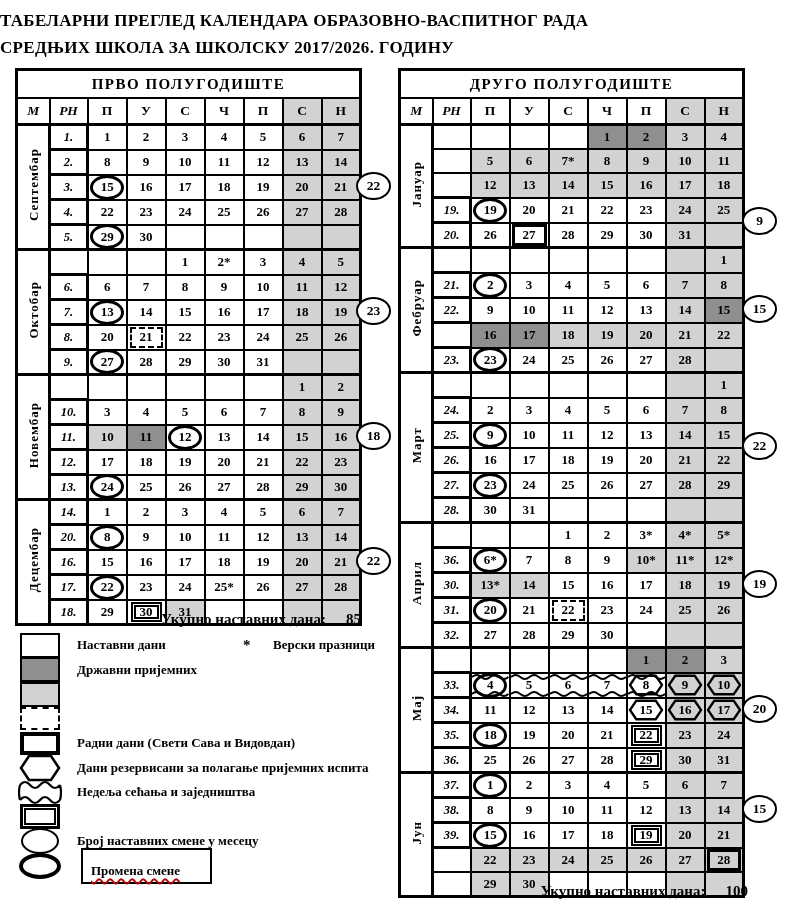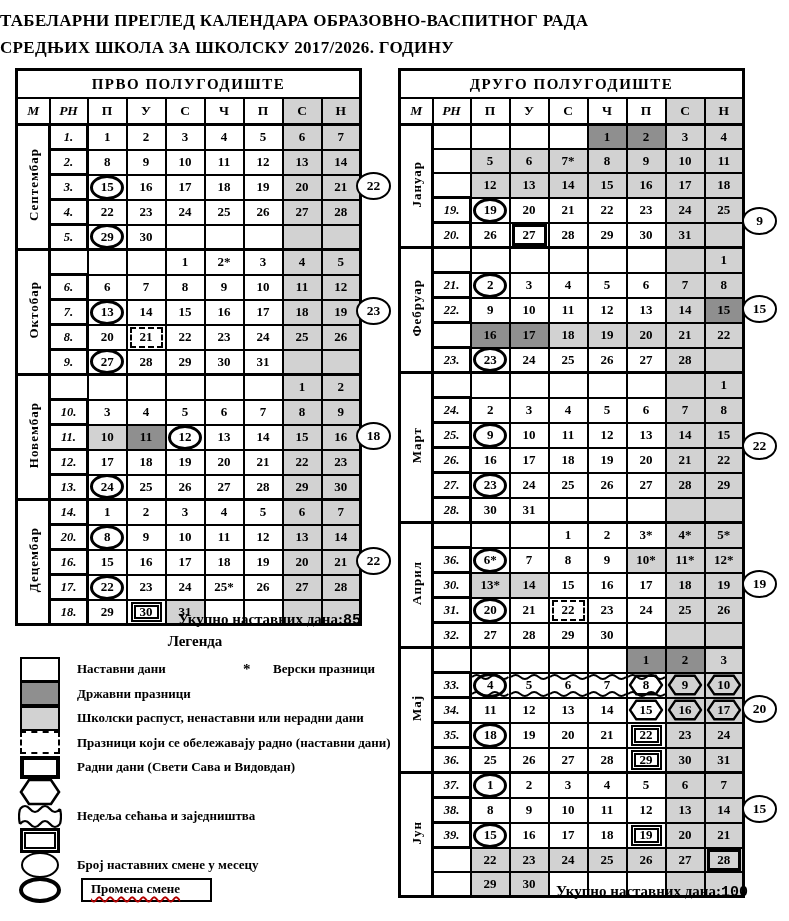--- a/index.html
+++ b/index.html
@@ -41,37 +41,37 @@
 
   
   #circles{position:absolute;inset:0;pointer-events:none;}
   .count-circle{position:absolute;width:31px;height:24px;border:2px solid #000;border-radius:50%;
     text-align:center;line-height:23px;font-weight:bold;font-size:13.5px;background:#fff;}
 
   
   .totline{position:absolute;font-weight:bold;font-size:15px;text-align:right;}
   #total1{top:611px;left:15px;width:346px;}
   #total2{top:883px;left:398px;width:350px;}
-  .totval{display:inline-block;font-family:Liberation Mono, monospace;}
+  .totval{display:inline-block;margin-left:20px;}
 
   
   #legend{position:absolute;left:15px;top:633px;width:382px;}
   .leg-title{width:360px;text-align:center;font-weight:bold;font-size:15px;margin:0 0 7px 0;}
   .leg-row{display:flex;align-items:center;height:24.5px;position:relative;}
   .leg-sw{flex:0 0 50px;display:flex;justify-content:center;align-items:center;height:24.5px;}
   .sw-rect{width:40px;height:25px;border:2px solid #000;box-sizing:border-box;}
   .sw-white{background:#fff;} .sw-dark{background:#8f8f8f;} .sw-light{background:#d2d2d2;}
   .sw-dashed{width:40px;height:23px;border:2.5px dashed #000;box-sizing:border-box;}
   .sw-thick{width:40px;height:23px;border:4px solid #000;box-sizing:border-box;}
   .sw-double{width:40px;height:25px;border:3px solid #000;box-sizing:border-box;position:relative;}
   .sw-double::after{content:"";position:absolute;inset:1px;border:2px solid #000;}
   .sw-ellipse{width:38px;height:26px;border:2px solid #000;border-radius:50%;box-sizing:border-box;}
   .sw-bold-ellipse{width:42px;height:26px;border:4.5px solid #000;border-radius:50%;box-sizing:border-box;}
   .leg-label{font-weight:bold;font-size:13px;margin-left:12px;white-space:nowrap;}
-  .leg-label.boxed{border:2px solid #000;padding:1px 30px 3px 8px;margin-left:16px;}
+  .leg-label.boxed{border:2px solid #000;padding:13px 30px 3px 8px;margin-left:16px;}
   .squiggle{text-decoration:underline;text-decoration-style:wavy;text-decoration-color:#b30000;
     text-decoration-thickness:1.5px;text-underline-offset:3px;}
   .leg-star{position:absolute;left:228px;font-weight:bold;font-size:15px;}
   .leg-star-label{position:absolute;left:258px;font-weight:bold;font-size:13px;white-space:nowrap;}
 </style>
 </head>
 <body>
 
 <div class="title">
   <div>ТАБЕЛАРНИ ПРЕГЛЕД КАЛЕНДАРА ОБРАЗОВНО-ВАСПИТНОГ РАДА</div>
@@ -707,60 +707,58 @@
   </div>
 
 <div id="total1" class="totline">
   <span>Укупно наставних дана:</span><span class="totval">85</span>
 </div>
 <div id="total2" class="totline">
   <span>Укупно наставних дана:</span><span class="totval">100</span>
 </div>
 
 <div id="legend">
-  <div class="leg-title">Легенда</div>
   <div id="legend-rows">
       <div class="leg-row">
         <div class="leg-sw">
           <div class="sw-rect sw-white"></div>
         </div>
         <span class="leg-label">Наставни дани</span>
         <span class="leg-star">*</span>
         <span class="leg-star-label">Верски празници</span>
       </div>
       <div class="leg-row">
         <div class="leg-sw">
           <div class="sw-rect sw-dark"></div>
         </div>
-        <span class="leg-label">Државни празници</span>
+        <span class="leg-label">Државни пријемних</span>
       </div>
       <div class="leg-row">
         <div class="leg-sw">
           <div class="sw-rect sw-light"></div>
         </div>
-        <span class="leg-label">Школски распуст, ненаставни или нерадни дани</span>
       </div>
       <div class="leg-row">
         <div class="leg-sw">
           <div class="sw-dashed"></div>
         </div>
-        <span class="leg-label">Празници који се обележавају радно (наставни дани)</span>
       </div>
       <div class="leg-row">
         <div class="leg-sw">
           <div class="sw-thick"></div>
         </div>
         <span class="leg-label">Радни дани (Свети Сава и Видовдан)</span>
       </div>
       <div class="leg-row">
         <div class="leg-sw">
           <svg viewBox="0 0 42 28" width="42" height="28">
             <polygon points="10,2 32,2 40,14 32,26 10,26 2,14" fill="none" stroke="#000" stroke-width="2.6"></polygon>
           </svg>
         </div>
+        <span class="leg-label">Дани резервисани за полагање пријемних испита</span>
       </div>
       <div class="leg-row">
         <div class="leg-sw">
           <svg viewBox="0 0 44 30" width="44" height="30">
             <path d="M2,8 Q7,2 12,8 T22,8 T32,8 T42,8 M2,23 Q7,17 12,23 T22,23 T32,23 T42,23 M2,8 Q0,15.5 2,23 M42,8 Q44,15.5 42,23" fill="none" stroke="#000" stroke-width="2.2"></path>
           </svg>
         </div>
         <span class="leg-label">Недеља сећања и заједништва</span>
       </div>
       <div class="leg-row">

